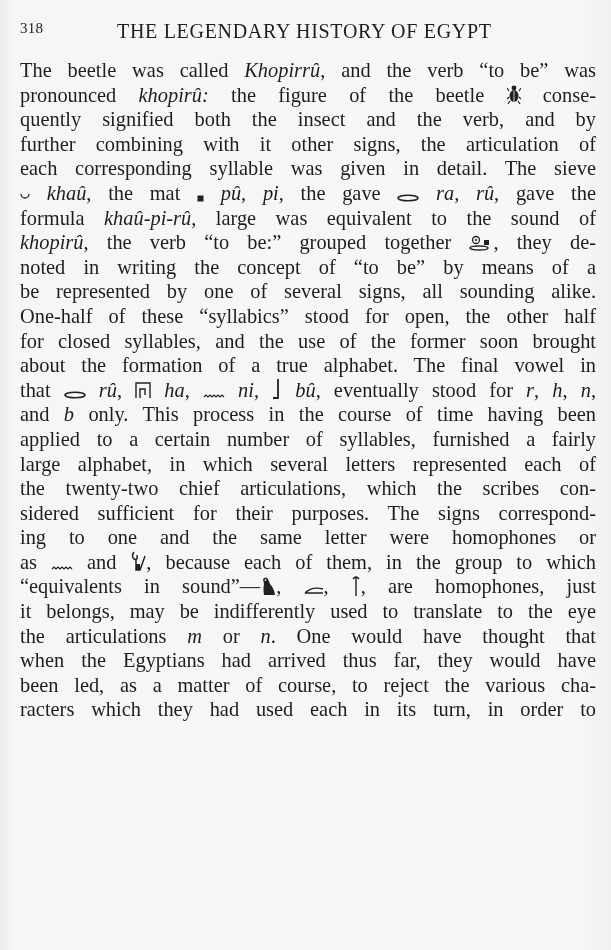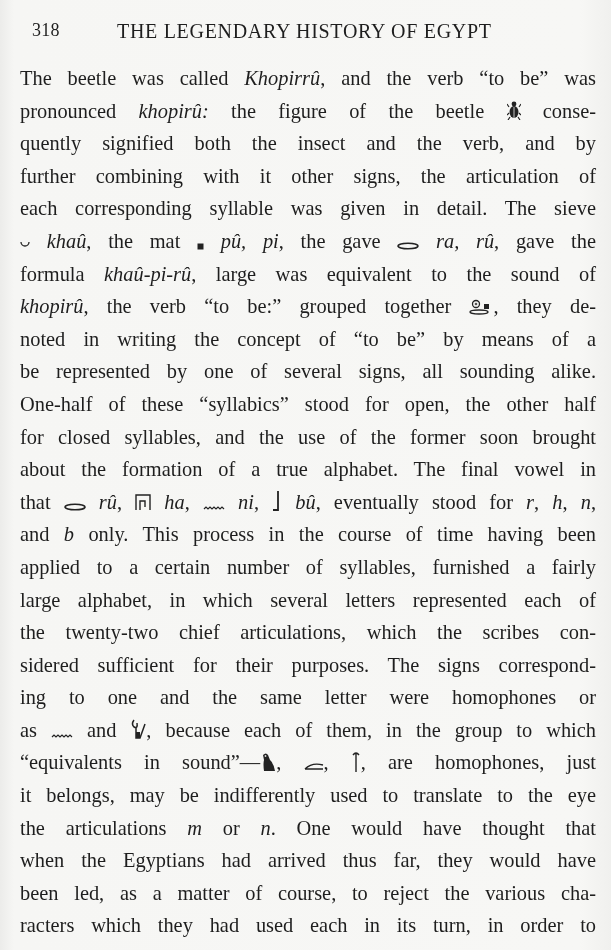--- a/index.html
+++ b/index.html
@@ -28,23 +28,23 @@
       top: 20px;
       left: 20px;
       width: 571px;
       height: 22px;
       font-family: "Liberation Serif", serif;
       font-size: 16.5px;
       letter-spacing: 0.2px;
     }
     .page-number {
       position: absolute;
-      left: 12px;
+      left: 0;
       top: 0;
-      font-size: 18px;
+      font-size: 15px;
     }
     .head-title {
       position: absolute;
       left: 97px;
       top: 0;
       font-size: 20px;
       letter-spacing: 0.7px;
     }
     .body-text {
       position: absolute;
@@ -54,21 +54,20 @@
       font-family: "Liberation Serif", serif;
       font-size: 20.4px;
       line-height: 24.6px;
     }
     .line {
       display: block;
       height: 24.6px;
       white-space: nowrap;
       text-align: justify;
       text-align-last: justify;
-      margin-top: 8px;
     }
     .glyph {
       display: inline-block;
       vertical-align: middle;
     }
   </style>
 </head>
 <body>
 
 <div class="page">

